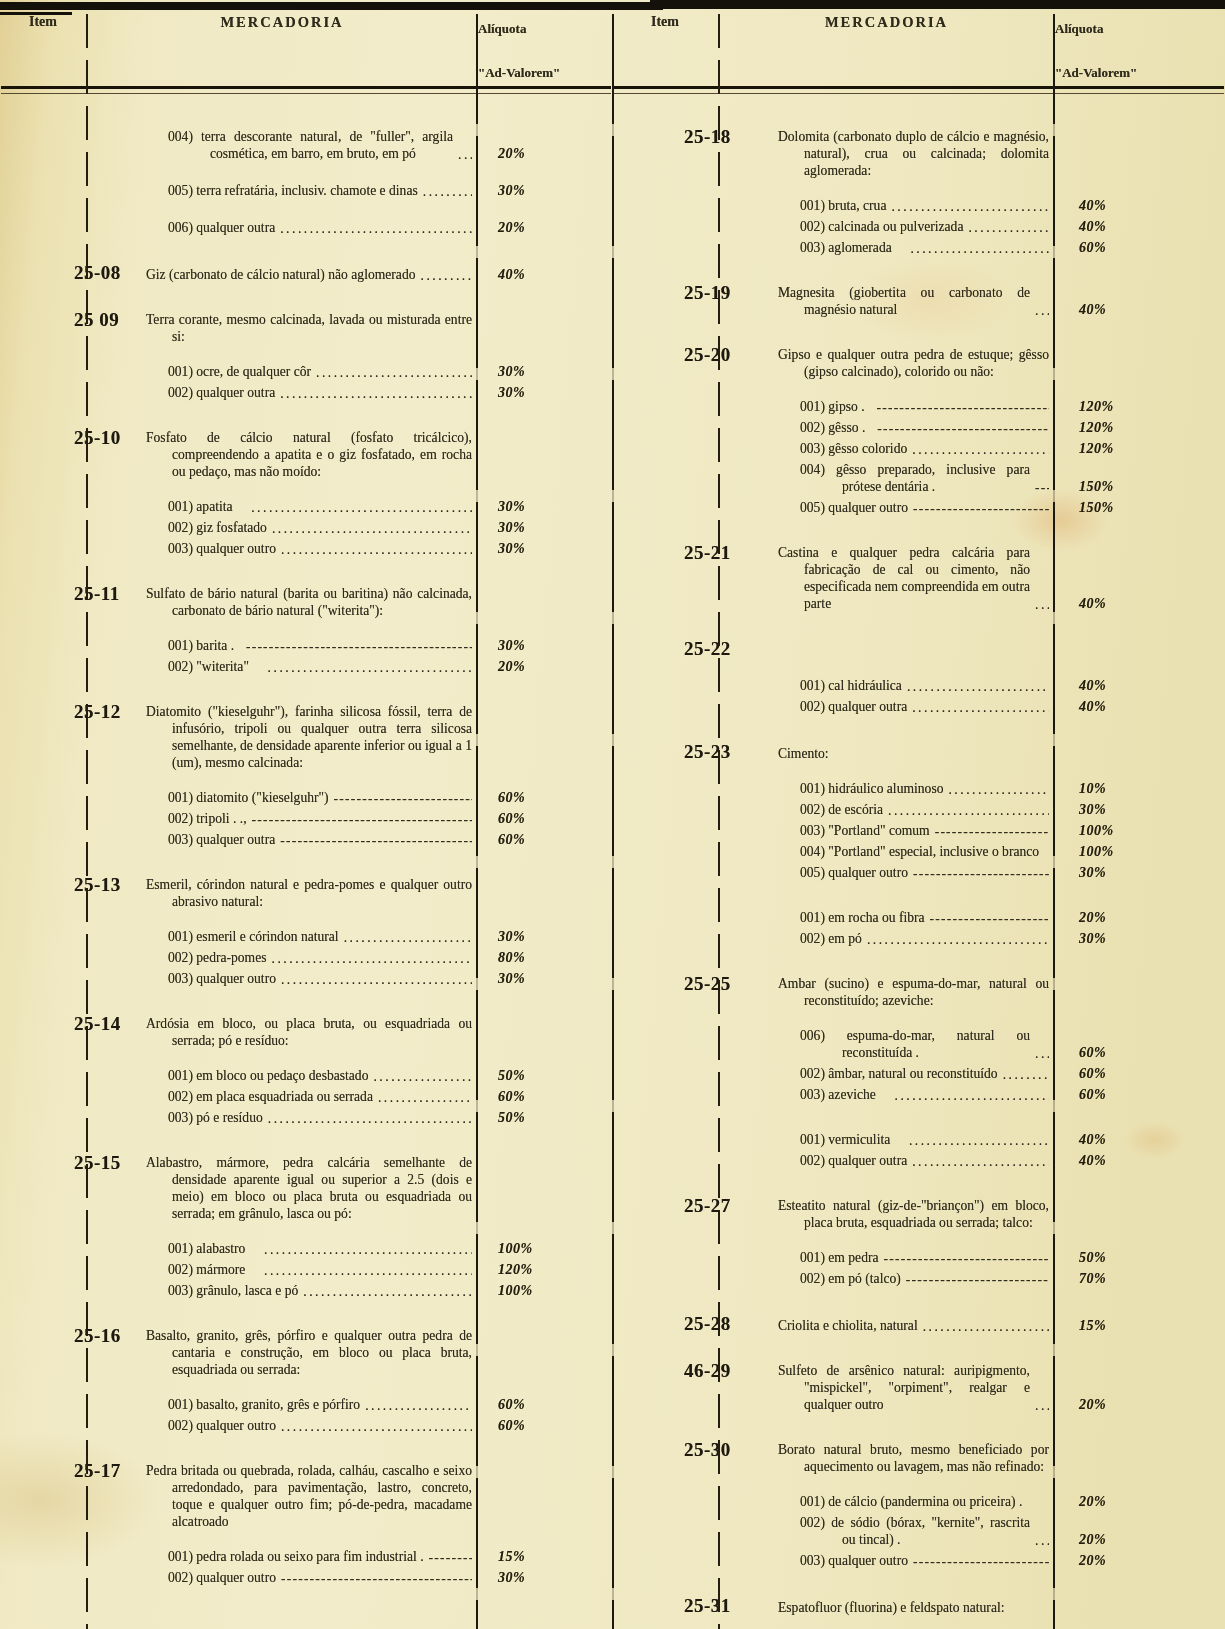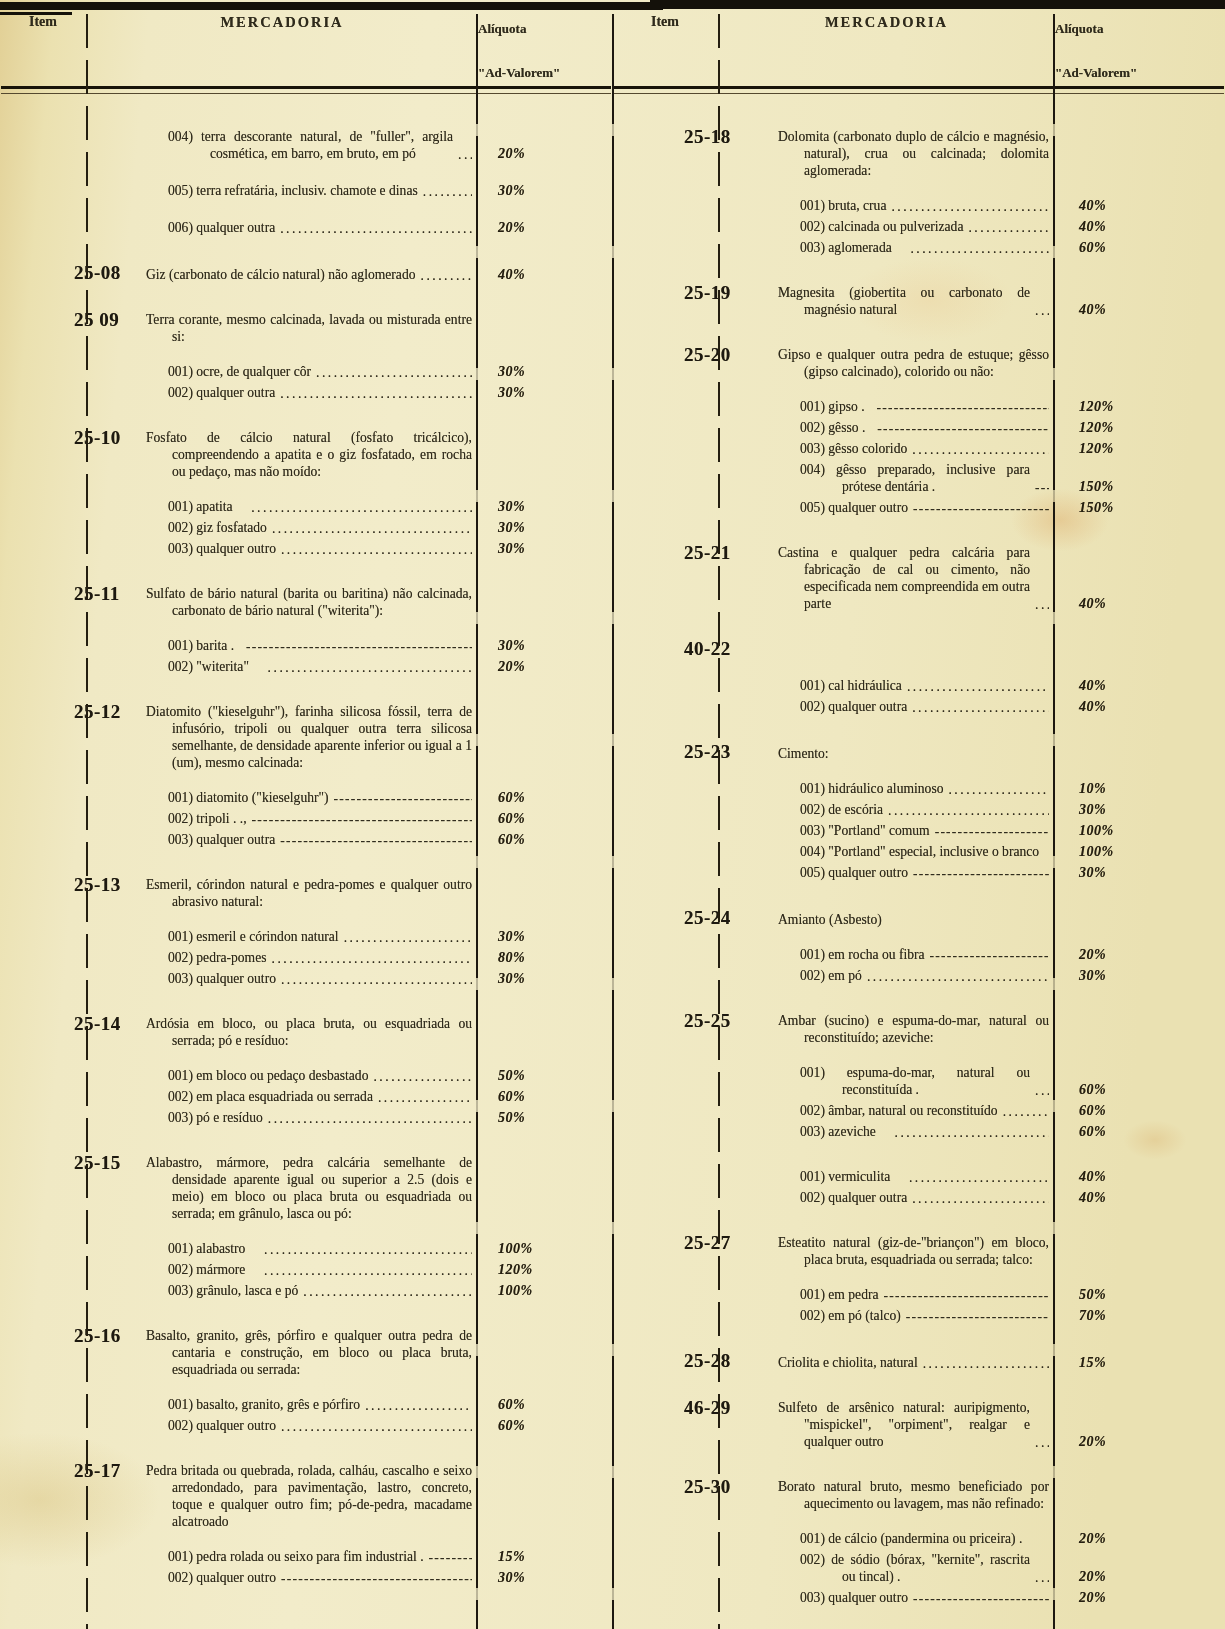--- a/index.html
+++ b/index.html
@@ -491,21 +491,21 @@
             <div class="c1"><span class="itemno">25-21</span></div>
             <div class="c2">
               <span class="txt">Castina e qualquer pedra calcária para fabricação de cal ou cimento, não especificada nem compreendida em outra parte</span>
               <span class="leader">................................................................................................................................................................</span>
             </div>
             <div class="c3"><span class="pct">40%</span></div>
           </div>
         </div>
         <div class="entry">
           <div class="row d">
-            <div class="c1"><span class="itemno">40-22</span></div>
+            <div class="c1"><span class="itemno">25-22</span></div>
             <div class="c3"></div>
           </div>
           <div class="row s">
             <div class="c1"></div>
             <div class="c2">
               <span class="txt">001) cal hidráulica</span>
               <span class="leader">................................................................................................................................................................</span>
             </div>
             <div class="c3"><span class="pct">40%</span></div>
           </div>
@@ -560,27 +560,20 @@
           <div class="row s">
             <div class="c1"></div>
             <div class="c2">
               <span class="txt">005) qualquer outro</span>
               <span class="leader dash">----------------------------------------------------------------------------------------------------------------------------------------------------------------</span>
             </div>
             <div class="c3"><span class="pct">30%</span></div>
           </div>
         </div>
         <div class="entry">
-          <div class="row d">
-            <div class="c1"><span class="itemno">25-24</span></div>
-            <div class="c2">
-              <span class="txt">Amianto (Asbesto)</span>
-            </div>
-            <div class="c3"></div>
-          </div>
           <div class="row s">
             <div class="c1"></div>
             <div class="c2">
               <span class="txt">001) em rocha ou fibra</span>
               <span class="leader dash">----------------------------------------------------------------------------------------------------------------------------------------------------------------</span>
             </div>
             <div class="c3"><span class="pct">20%</span></div>
           </div>
           <div class="row s">
             <div class="c1"></div>
@@ -595,21 +588,21 @@
           <div class="row d">
             <div class="c1"><span class="itemno">25-25</span></div>
             <div class="c2">
               <span class="txt">Ambar (sucino) e espuma-do-mar, natural ou reconstituído; azeviche:</span>
             </div>
             <div class="c3"></div>
           </div>
           <div class="row s">
             <div class="c1"></div>
             <div class="c2">
-              <span class="txt">001) espuma-do-mar, natural ou reconstituída .</span>
+              <span class="txt">006) espuma-do-mar, natural ou reconstituída .</span>
               <span class="leader">................................................................................................................................................................</span>
             </div>
             <div class="c3"><span class="pct">60%</span></div>
           </div>
           <div class="row s">
             <div class="c1"></div>
             <div class="c2">
               <span class="txt">002) âmbar, natural ou reconstituído</span>
               <span class="leader">................................................................................................................................................................</span>
             </div>

